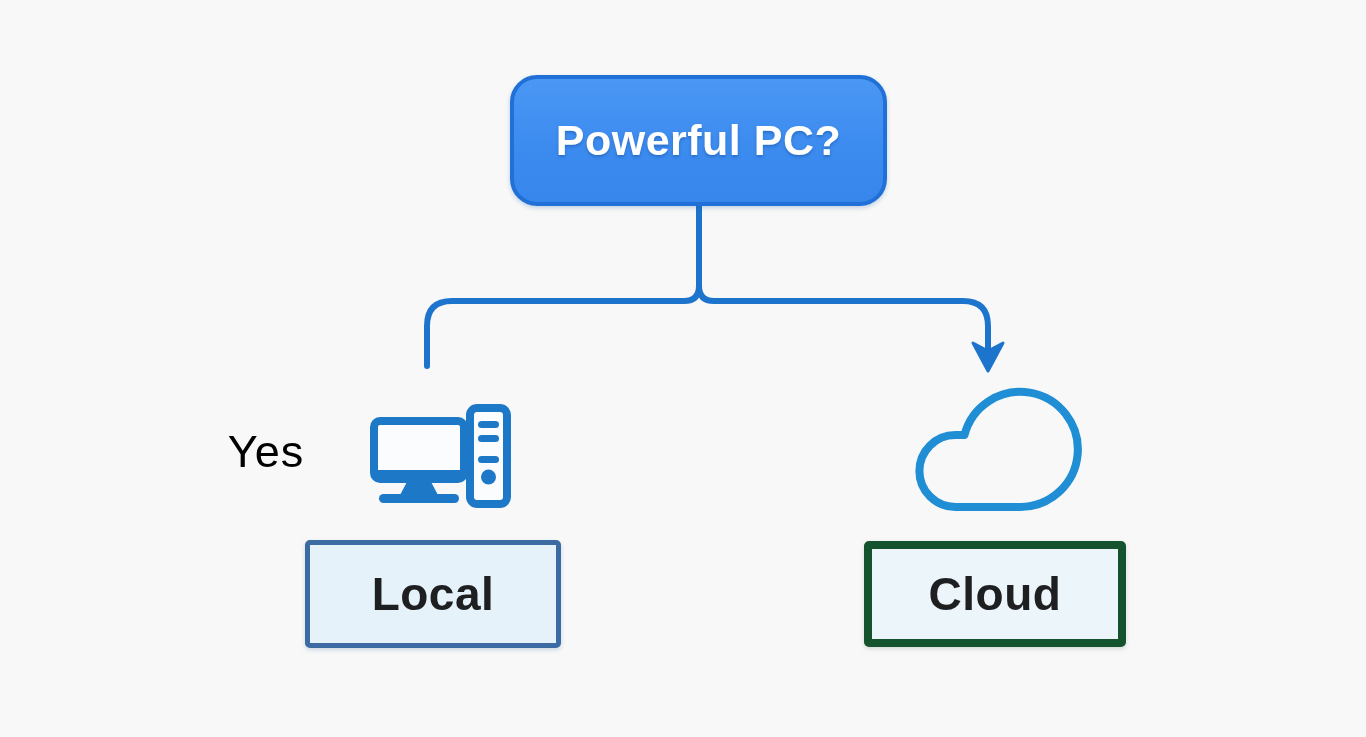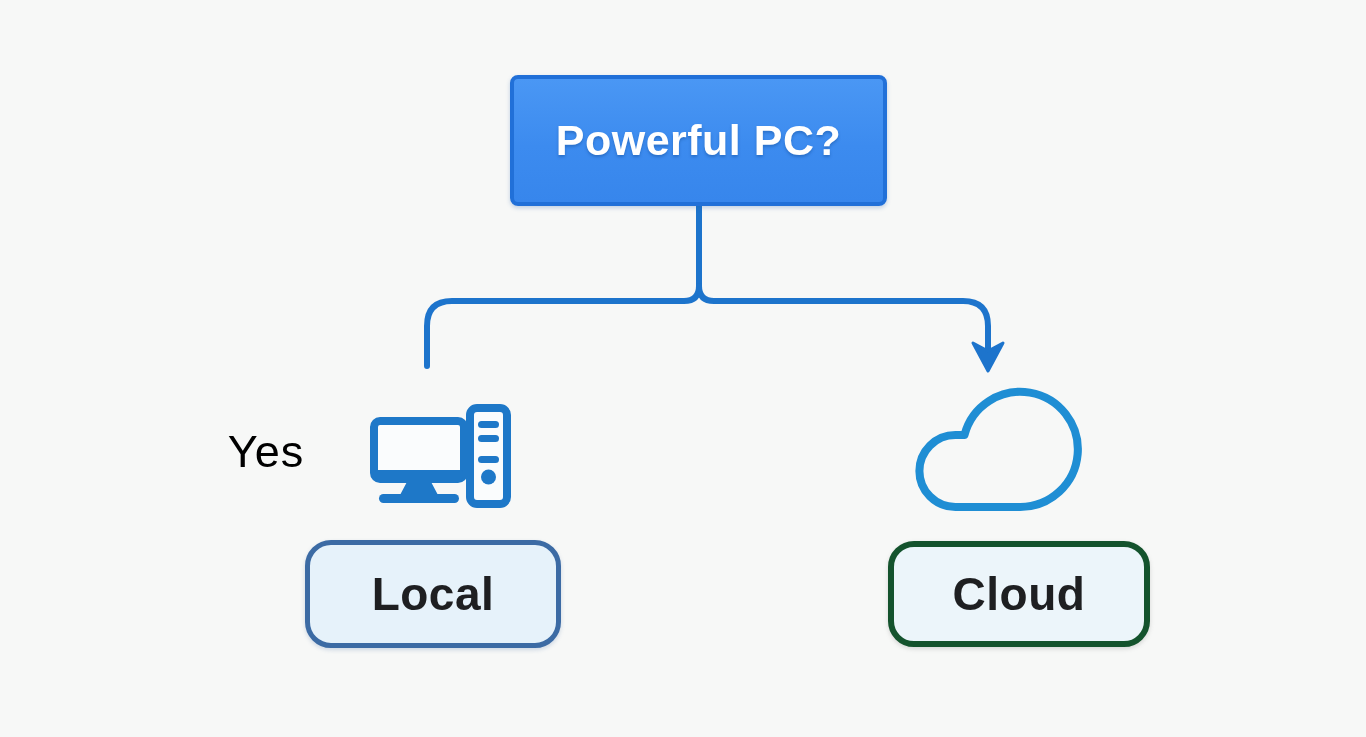--- a/index.html
+++ b/index.html
@@ -19,21 +19,21 @@
     position: absolute;
     left: 0; top: 0;
     width: 1366px; height: 737px;
   }
   .decision-box {
     position: absolute;
     left: 510px; top: 75px;
     width: 377px; height: 131px;
     background: linear-gradient(180deg, #4a97f4 0%, #3c8bef 55%, #3786ec 100%);
     border: 4px solid #2170d8;
-    border-radius: 8px;
+    border-radius: 27px;
     display: flex;
     align-items: center;
     justify-content: center;
     box-shadow: 0 2px 4px rgba(30, 90, 170, 0.25);
   }
   .decision-box span {
     color: #ffffff;
     font-size: 43px;
     font-weight: 700;
     letter-spacing: 0.5px;
@@ -48,40 +48,40 @@
     font-weight: 500;
     letter-spacing: 1px;
   }
   .branch-label.yes { left: 206px; top: 426px; }
   .branch-label.no  { left: 738px; top: 426px; }
   .outcome-box {
     position: absolute;
     display: flex;
     align-items: center;
     justify-content: center;
-    border-radius: 26px;
+    border-radius: 5px;
   }
   .outcome-box span {
     color: #1e1f21;
     font-size: 46px;
     font-weight: 600;
     letter-spacing: 0.5px;
   }
   .outcome-box.local {
     left: 305px; top: 540px;
     width: 256px; height: 108px;
     background: #e6f2fa;
     border: 5px solid #3c6ba4;
     box-shadow: 0 2px 4px rgba(60, 100, 160, 0.22);
   }
   .outcome-box.cloud {
-    left: 888px; top: 541px;
+    left: 864px; top: 541px;
     width: 262px; height: 106px;
     background: #ecf5fa;
-    border: 6px solid #14532d;
+    border: 8px solid #14532d;
     box-shadow: 0 2px 4px rgba(120, 120, 120, 0.25);
   }
 </style>
 </head>
 <body>
 
 <div class="canvas">
 
   <svg class="connector-layer" viewBox="0 0 1366 737" xmlns="http://www.w3.org/2000/svg">
 

